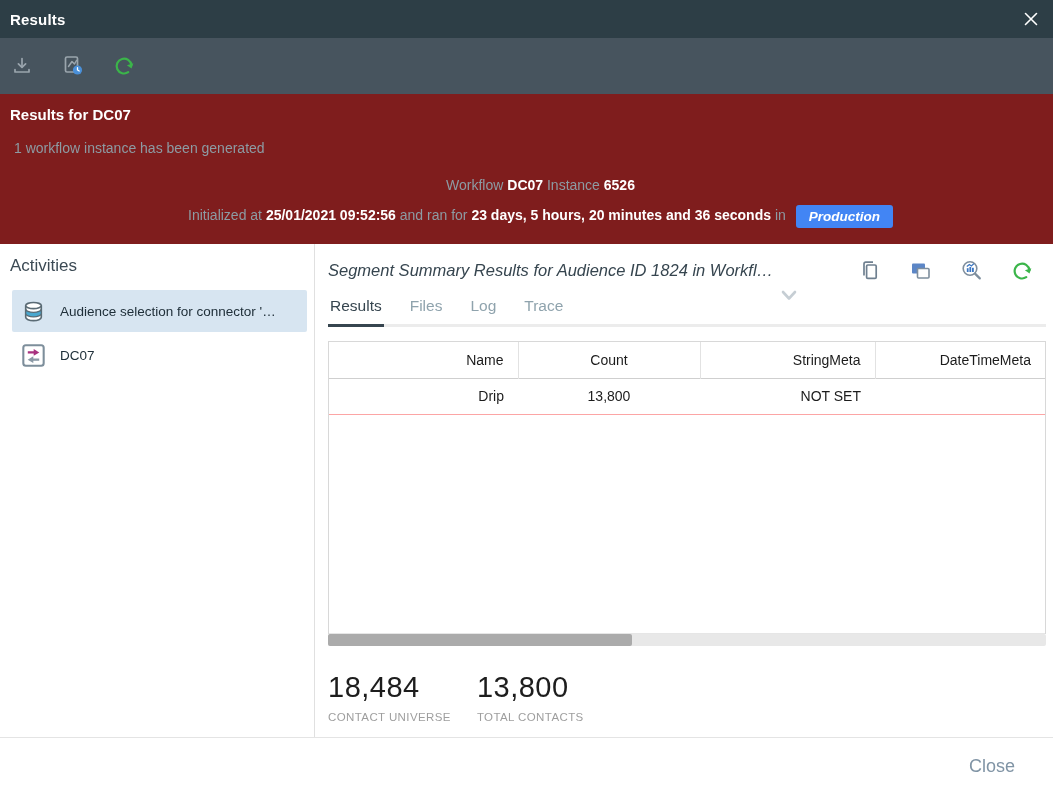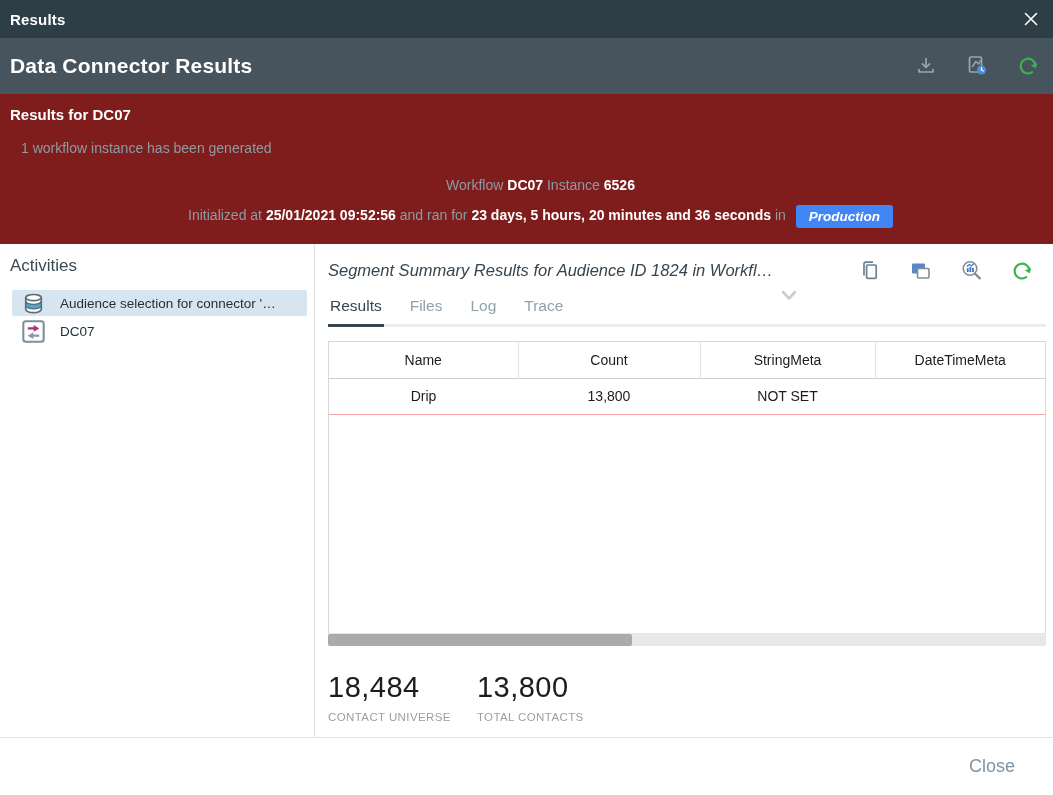--- a/index.html
+++ b/index.html
@@ -27,36 +27,36 @@
   }
   .header .t { font-size:21px; font-weight:700; letter-spacing:.2px; }
   .hicons { display:flex; align-items:center; gap:26px; }
 
   
   .summary {
     height:150px; background:#7f1d1d; color:#8d9ba3;
     padding:12px 10px 0 10px; position:relative; flex:0 0 auto; font-size:14px;
   }
   .summary .heading { color:#fff; font-weight:700; font-size:15px; margin-bottom:17px; }
-  .summary .sub { color:#8d9ba3; font-size:14px; margin-left:11px; margin-bottom:21px; }
+  .summary .sub { color:#8d9ba3; font-size:14px; margin-left:4px; margin-bottom:21px; }
   .summary .line { margin-left:28px; margin-bottom:12px;text-align:center; }
   .summary .strong { color:#fff; font-weight:700; }
   .badge {
     display:inline-block; background:#4285f4; color:#fff; font-weight:700;
     font-size:13.5px; padding:4px 13px; border-radius:3px; margin-left:6px;
     vertical-align:middle; cursor:default;font-style:italic;
   }
   .chev { position:absolute; right:253px; top:194px; }
 
   
   .content { flex:1 1 auto; display:flex; min-height:0; }
   .sidebar { width:315px; flex:0 0 auto; border-right:1px solid #e0e0e0; padding-top:12px; }
   .sidebar .heading { font-size:17px; color:#3c4a54; padding:0 10px; margin-bottom:14px; }
   .act-item {
-    margin:0 7px 0 12px; height:26px; display:flex; align-items:center;
+    margin:0 7px 0 12px; height:42px; display:flex; align-items:center;
     gap:13px; padding:0 8px; border-radius:2px; cursor:pointer;
     font-size:13.5px; font-weight:500; color:#20303a;
   }
   .act-item.selected { background:#d7e5f1; }
   .act-item + .act-item { margin-top:2px; }
 
   .main { flex:1 1 auto; padding:14px 7px 0 13px; display:flex; flex-direction:column; min-width:0; }
   .main-head { display:flex; align-items:center; justify-content:space-between; margin-bottom:14px; }
   .main-title {
     font-size:16.5px; color:#36454f; white-space:nowrap; overflow:hidden;
@@ -68,21 +68,21 @@
   .tabs { display:flex; gap:24px; border-bottom:3px solid #ececec; }
   .tab {
     font-size:15.5px; color:#8fa3ad; padding:0 2px 9px 2px; cursor:pointer;
     border-bottom:3px solid transparent; margin-bottom:-3px;
   }
   .tab.active { color:#36454f; border-bottom-color:#36454f; }
 
   
   .tablewrap { margin-top:14px; border:1px solid #d8d8d8; border-bottom:none; }
   table { border-collapse:collapse; width:100%; table-layout:fixed; font-size:14px; color:#1c1c1c; }
-  th, td { font-weight:400; text-align:center; padding:0 14px; height:36px; }
+  th, td { font-weight:400; text-align:right; padding:0 14px; height:36px; }
   thead tr { border-bottom:1px solid #cfcfcf; }
   thead th + th { border-left:1px solid #e2e2e2; }
   tbody tr { border-bottom:1px solid #fca5a5; }
   col.c-name { width:189px; } col.c-count { width:182px; }
   col.c-string { width:175px; } col.c-date { width:auto; }
   .num { text-align:center; }
   .table-empty { height:219px; background:#fff; border-bottom:1px solid #e6e6e6; }
 
   
   .hscroll { height:12px; background:#e8e8e8; border-radius:2px; position:relative; }
@@ -110,21 +110,20 @@
   <div class="titlebar">
     <span class="t">Results</span>
     <button class="icon-btn" title="Close">
       <svg width="18" height="18" viewBox="0 0 18 18">
           <path d="M3.5 3.5 L14.5 14.5 M14.5 3.5 L3.5 14.5" stroke="#fff" stroke-width="1.6" stroke-linecap="round"></path>
         </svg>
     </button>
   </div>
 
   <div class="header">
-    <span class="t">Data Connector Results</span>
     <div class="hicons">
       <button class="icon-btn" title="Download">
         <svg width="24" height="24" viewBox="0 0 24 24" fill="none" stroke="#9aa5ad" stroke-width="1.7" stroke-linecap="round" stroke-linejoin="round">
           <path d="M12 4.5 V13"></path>
             <path d="M8.4 9.8 L12 13.4 L15.6 9.8"></path>
             <path d="M5 15.5 v2.5 h14 v-2.5"></path>
         </svg>
       </button>
       <button class="icon-btn" title="Scheduled report">
         <svg width="26" height="24" viewBox="0 0 26 24" fill="none">

